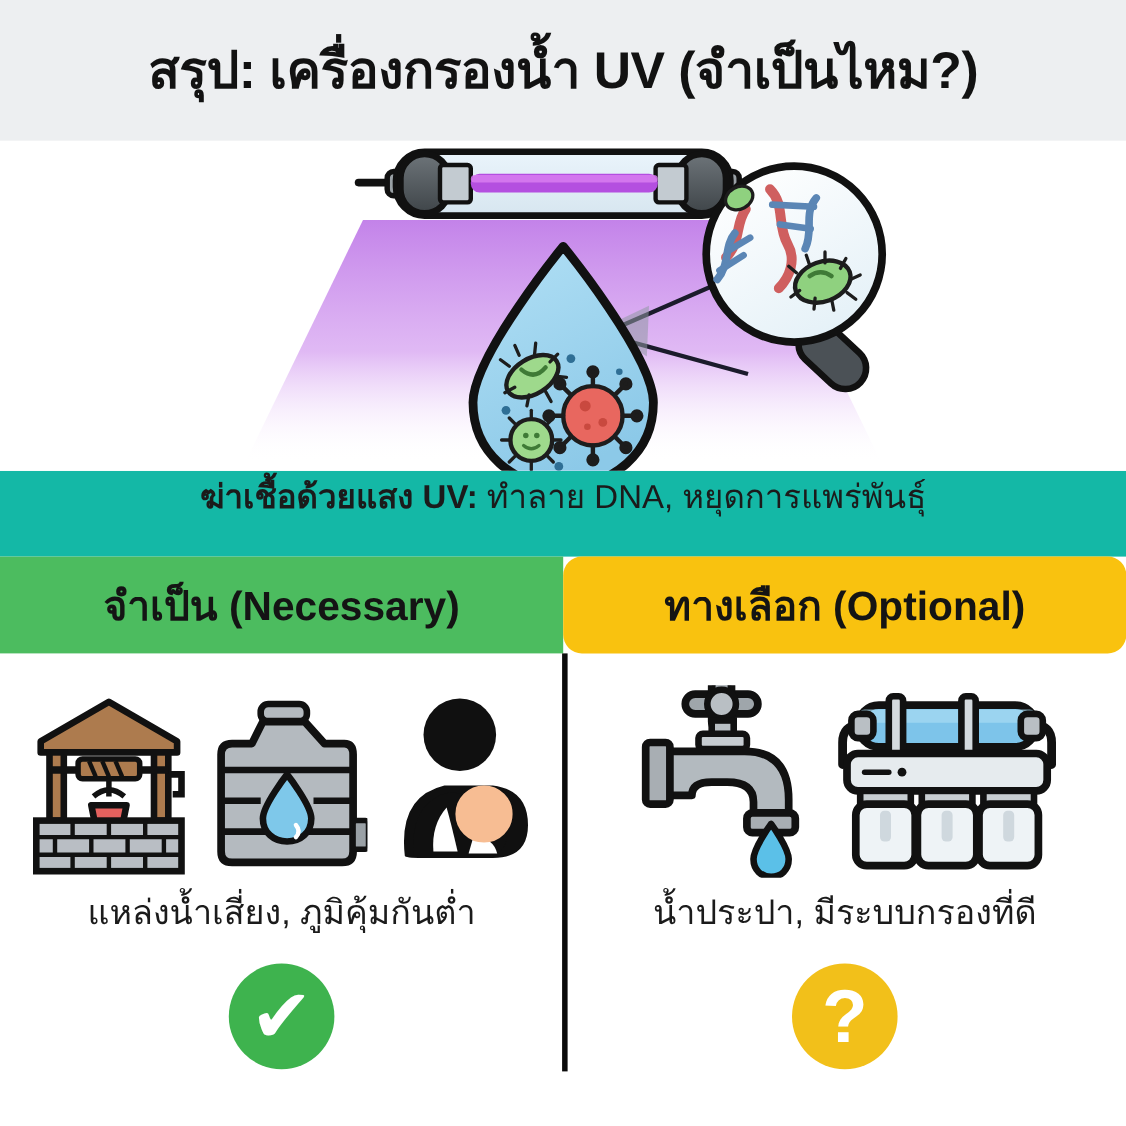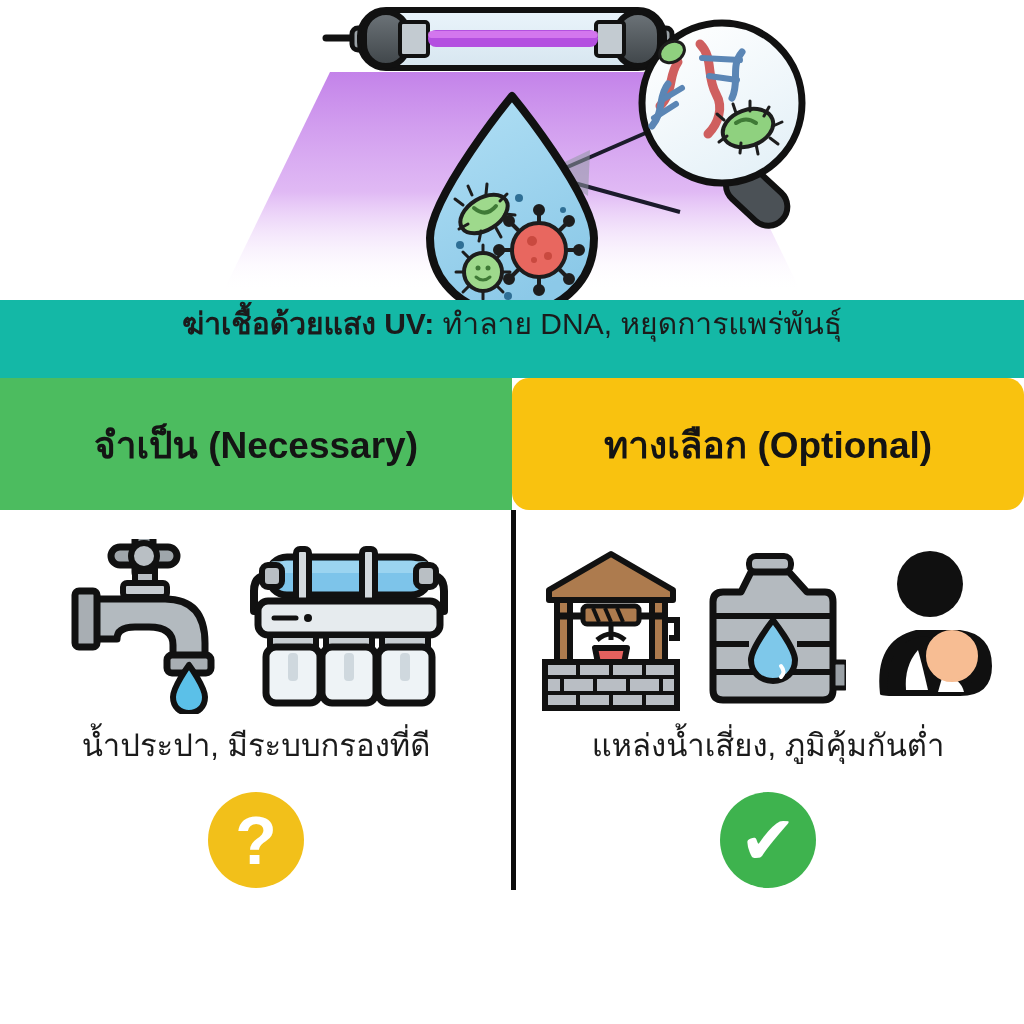--- a/index.html
+++ b/index.html
@@ -71,21 +71,21 @@
 
   
   .compare {
     position: relative;
     flex: 1 1 auto;
     display: flex;
     flex-direction: column;
   }
   .bars {
     display: flex;
-    height: 132px;
+    height: 88px;
     flex: none;
     justify-content: flex-end;
   }
   .bar {
     flex: 1 1 50%;
     display: flex;
     align-items: center;
     justify-content: center;
   }
   .bar-left  { background: #4cbc5f; }
@@ -147,20 +147,23 @@
     width: 5px;
     height: 380px;
     background: #0b0b0b;
   }
 </style>
 </head>
 <body>
 
 <div class="page">
 
+  <div class="title-band">
+    <div class="title-text">สรุป: เครื่องกรองน้ำ UV (จำเป็นไหม?)</div>
+  </div>
 
   <div class="hero">
     <svg width="1024" height="300" viewBox="0 0 1024 300">
       <defs>
         <linearGradient id="beamGrad" x1="0" y1="0" x2="0" y2="1">
           <stop offset="0%" stop-color="#c07ce8" stop-opacity="0.95"></stop>
           <stop offset="55%" stop-color="#d49ef0" stop-opacity="0.72"></stop>
           <stop offset="100%" stop-color="#ffffff" stop-opacity="0.05"></stop>
         </linearGradient>
         <linearGradient id="dropGrad" x1="0" y1="0" x2="0.4" y2="1">
@@ -312,71 +315,20 @@
         <span class="bar-label">ทางเลือก (Optional)</span>
       </div>
     </div>
 
     <div class="cols">
       <div class="divider"></div>
 
       <div class="col">
         <div class="icon-row">
 
-          <svg width="175" height="175" viewBox="0 0 175 175">
-            <rect x="52" y="8" width="66" height="18" rx="9" fill="#9fa6ab" stroke="#111" stroke-width="7"></rect>
-            <rect x="76" y="-8" width="18" height="50" rx="9" fill="#9fa6ab" stroke="#111" stroke-width="7"></rect>
-            <circle cx="85" cy="17" r="13" fill="#b9bfc4" stroke="#111" stroke-width="6"></circle>
-            <rect x="76" y="32" width="20" height="18" fill="#b9bfc4" stroke="#111" stroke-width="6"></rect>
-            <rect x="64" y="44" width="44" height="14" rx="4" fill="#c6ccd1" stroke="#111" stroke-width="6"></rect>
-            <path d="M 34 60 L 106 60 Q 146 60, 146 104 L 146 120 L 114 120 L 114 106 Q 114 88, 90 88 L 76 88 Q 58 88, 58 100 L 34 100 Z" fill="#b3babf" stroke="#111" stroke-width="7" stroke-linejoin="round"></path>
-            <rect x="16" y="52" width="22" height="56" rx="4" fill="#a8aeb3" stroke="#111" stroke-width="7"></rect>
-            <rect x="108" y="116" width="44" height="18" rx="5" fill="#a8aeb3" stroke="#111" stroke-width="7"></rect>
-            <path d="M 130 140 C 130 140, 114 162, 114 172 C 114 182, 121 188, 130 188 C 139 188, 146 182, 146 172 C 146 162, 130 140, 130 140 Z" transform="translate(0,-14) scale(1)" fill="#5bc0e8" stroke="#111" stroke-width="6" stroke-linejoin="round"></path>
-          </svg>
-
-          <svg width="210" height="175" viewBox="0 0 210 175">
-            <path d="M 26 36 Q 10 36, 10 52 L 10 72" stroke="#111" stroke-width="8" fill="none" stroke-linecap="round"></path>
-            <path d="M 184 36 Q 200 36, 200 52 L 200 72" stroke="#111" stroke-width="8" fill="none" stroke-linecap="round"></path>
-            <rect x="24" y="18" width="162" height="38" rx="19" fill="#7dc4ea" stroke="#111" stroke-width="7"></rect>
-            <rect x="24" y="22" width="162" height="12" rx="6" fill="#a8dbf2" opacity="0.7"></rect>
-            <rect x="18" y="26" width="20" height="22" rx="6" fill="#b9bfc4" stroke="#111" stroke-width="6"></rect>
-            <rect x="172" y="26" width="20" height="22" rx="6" fill="#b9bfc4" stroke="#111" stroke-width="6"></rect>
-            <rect x="52" y="10" width="13" height="54" rx="4" fill="#d4dade" stroke="#111" stroke-width="6"></rect>
-            <rect x="118" y="10" width="13" height="54" rx="4" fill="#d4dade" stroke="#111" stroke-width="6"></rect>
-            <rect x="14" y="62" width="182" height="34" rx="10" fill="#e6ebee" stroke="#111" stroke-width="7"></rect>
-            <line x1="30" y1="79" x2="52" y2="79" stroke="#111" stroke-width="5" stroke-linecap="round"></line>
-            <circle cx="64" cy="79" r="4" fill="#111"></circle>
-            <g>
-              <rect x="26" y="96" width="46" height="14" fill="#c8ced2" stroke="#111" stroke-width="6"></rect>
-              <rect x="22" y="108" width="54" height="56" rx="10" fill="#eef3f6" stroke="#111" stroke-width="7"></rect>
-              <rect x="44" y="114" width="10" height="28" rx="4" fill="#cfd8de"></rect>
-            </g>
-            <g>
-              <rect x="82" y="96" width="46" height="14" fill="#c8ced2" stroke="#111" stroke-width="6"></rect>
-              <rect x="78" y="108" width="54" height="56" rx="10" fill="#eef3f6" stroke="#111" stroke-width="7"></rect>
-              <rect x="100" y="114" width="10" height="28" rx="4" fill="#cfd8de"></rect>
-            </g>
-            <g>
-              <rect x="138" y="96" width="46" height="14" fill="#c8ced2" stroke="#111" stroke-width="6"></rect>
-              <rect x="134" y="108" width="54" height="56" rx="10" fill="#eef3f6" stroke="#111" stroke-width="7"></rect>
-              <rect x="156" y="114" width="10" height="28" rx="4" fill="#cfd8de"></rect>
-            </g>
-          </svg>
-
-        </div>
-        <div class="col-caption">น้ำประปา, มีระบบกรองที่ดี</div>
-        <div class="badge badge-yellow">
-          <span class="badge-mark">?</span>
-        </div>
-      </div>
-
-      <div class="col">
-        <div class="icon-row">
-
           <svg width="160" height="170" viewBox="0 0 160 170">
             <path d="M 18 46 L 80 10 L 142 46 L 142 56 L 18 56 Z" fill="#ad7b4e" stroke="#111" stroke-width="6" stroke-linejoin="round"></path>
             <rect x="26" y="56" width="13" height="62" fill="#ad7b4e" stroke="#111" stroke-width="6"></rect>
             <rect x="121" y="56" width="13" height="62" fill="#ad7b4e" stroke="#111" stroke-width="6"></rect>
             <line x1="26" y1="72" x2="134" y2="72" stroke="#111" stroke-width="7"></line>
             <rect x="52" y="62" width="56" height="18" rx="4" fill="#ad7b4e" stroke="#111" stroke-width="5"></rect>
             <g stroke="#111" stroke-width="4">
               <line x1="62" y1="64" x2="68" y2="78"></line>
               <line x1="74" y1="64" x2="80" y2="78"></line>
               <line x1="86" y1="64" x2="92" y2="78"></line>
@@ -422,15 +374,66 @@
             <path d="M 86 134 q 18 -2, 22 14 l -26 0 Z" fill="#ffffff"></path>
             <circle cx="96" cy="112" r="25" fill="#f7bd93" stroke="#f7bd93" stroke-width="2"></circle>
           </svg>
 
         </div>
         <div class="col-caption">แหล่งน้ำเสี่ยง, ภูมิคุ้มกันต่ำ</div>
         <div class="badge badge-green">
           <span class="badge-mark">✔</span>
         </div>
       </div>
+
+      <div class="col">
+        <div class="icon-row">
+
+          <svg width="175" height="175" viewBox="0 0 175 175">
+            <rect x="52" y="8" width="66" height="18" rx="9" fill="#9fa6ab" stroke="#111" stroke-width="7"></rect>
+            <rect x="76" y="-8" width="18" height="50" rx="9" fill="#9fa6ab" stroke="#111" stroke-width="7"></rect>
+            <circle cx="85" cy="17" r="13" fill="#b9bfc4" stroke="#111" stroke-width="6"></circle>
+            <rect x="76" y="32" width="20" height="18" fill="#b9bfc4" stroke="#111" stroke-width="6"></rect>
+            <rect x="64" y="44" width="44" height="14" rx="4" fill="#c6ccd1" stroke="#111" stroke-width="6"></rect>
+            <path d="M 34 60 L 106 60 Q 146 60, 146 104 L 146 120 L 114 120 L 114 106 Q 114 88, 90 88 L 76 88 Q 58 88, 58 100 L 34 100 Z" fill="#b3babf" stroke="#111" stroke-width="7" stroke-linejoin="round"></path>
+            <rect x="16" y="52" width="22" height="56" rx="4" fill="#a8aeb3" stroke="#111" stroke-width="7"></rect>
+            <rect x="108" y="116" width="44" height="18" rx="5" fill="#a8aeb3" stroke="#111" stroke-width="7"></rect>
+            <path d="M 130 140 C 130 140, 114 162, 114 172 C 114 182, 121 188, 130 188 C 139 188, 146 182, 146 172 C 146 162, 130 140, 130 140 Z" transform="translate(0,-14) scale(1)" fill="#5bc0e8" stroke="#111" stroke-width="6" stroke-linejoin="round"></path>
+          </svg>
+
+          <svg width="210" height="175" viewBox="0 0 210 175">
+            <path d="M 26 36 Q 10 36, 10 52 L 10 72" stroke="#111" stroke-width="8" fill="none" stroke-linecap="round"></path>
+            <path d="M 184 36 Q 200 36, 200 52 L 200 72" stroke="#111" stroke-width="8" fill="none" stroke-linecap="round"></path>
+            <rect x="24" y="18" width="162" height="38" rx="19" fill="#7dc4ea" stroke="#111" stroke-width="7"></rect>
+            <rect x="24" y="22" width="162" height="12" rx="6" fill="#a8dbf2" opacity="0.7"></rect>
+            <rect x="18" y="26" width="20" height="22" rx="6" fill="#b9bfc4" stroke="#111" stroke-width="6"></rect>
+            <rect x="172" y="26" width="20" height="22" rx="6" fill="#b9bfc4" stroke="#111" stroke-width="6"></rect>
+            <rect x="52" y="10" width="13" height="54" rx="4" fill="#d4dade" stroke="#111" stroke-width="6"></rect>
+            <rect x="118" y="10" width="13" height="54" rx="4" fill="#d4dade" stroke="#111" stroke-width="6"></rect>
+            <rect x="14" y="62" width="182" height="34" rx="10" fill="#e6ebee" stroke="#111" stroke-width="7"></rect>
+            <line x1="30" y1="79" x2="52" y2="79" stroke="#111" stroke-width="5" stroke-linecap="round"></line>
+            <circle cx="64" cy="79" r="4" fill="#111"></circle>
+            <g>
+              <rect x="26" y="96" width="46" height="14" fill="#c8ced2" stroke="#111" stroke-width="6"></rect>
+              <rect x="22" y="108" width="54" height="56" rx="10" fill="#eef3f6" stroke="#111" stroke-width="7"></rect>
+              <rect x="44" y="114" width="10" height="28" rx="4" fill="#cfd8de"></rect>
+            </g>
+            <g>
+              <rect x="82" y="96" width="46" height="14" fill="#c8ced2" stroke="#111" stroke-width="6"></rect>
+              <rect x="78" y="108" width="54" height="56" rx="10" fill="#eef3f6" stroke="#111" stroke-width="7"></rect>
+              <rect x="100" y="114" width="10" height="28" rx="4" fill="#cfd8de"></rect>
+            </g>
+            <g>
+              <rect x="138" y="96" width="46" height="14" fill="#c8ced2" stroke="#111" stroke-width="6"></rect>
+              <rect x="134" y="108" width="54" height="56" rx="10" fill="#eef3f6" stroke="#111" stroke-width="7"></rect>
+              <rect x="156" y="114" width="10" height="28" rx="4" fill="#cfd8de"></rect>
+            </g>
+          </svg>
+
+        </div>
+        <div class="col-caption">น้ำประปา, มีระบบกรองที่ดี</div>
+        <div class="badge badge-yellow">
+          <span class="badge-mark">?</span>
+        </div>
+      </div>
     </div>
   </div>
 </div>
 
 </body></html>

